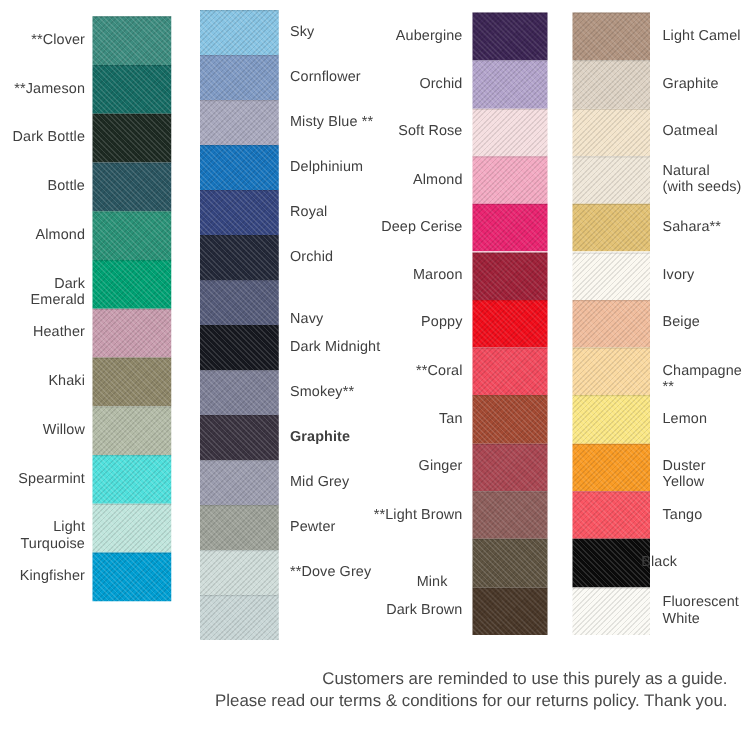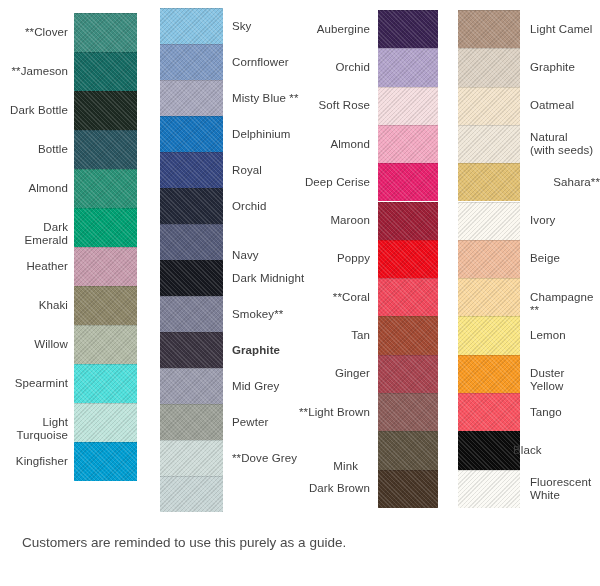--- a/index.html
+++ b/index.html
@@ -72,21 +72,21 @@
   
   #footer{
     position:absolute;
     left:22px;
     top:534px;
     width:560px;
     font-size:13.5px;
     line-height:18px;
     color:#4a4a4a;
   }
-  #footer div{white-space:nowrap;}
+  #footer div{white-space:nowrap;text-align:right;}
 </style>
 </head>
 <body>
 
 <div id="chart">
     <div class="column" style="left: 0px;">
       <div class="swatch-row" style="position: absolute; left: 74px; width: 63px; top: 13px; height: 39px;">
         <div class="swatch" style="background: rgb(61, 140, 127);"></div>
       </div>
       <div class="label right-align" style="left: 2px; width: 66px; top: 26px;">**Clover</div>
@@ -260,21 +260,21 @@
       </div>
       <div class="label left-align" style="left: 530px; width: 70px; top: 99.25px;">Oatmeal</div>
       <div class="swatch-row" style="position: absolute; left: 458px; width: 62px; top: 124.9px; height: 38.3px;">
         <div class="swatch" style="background: rgb(239, 231, 217);"></div>
       </div>
       <div class="label left-align" style="left: 530px; width: 70px; top: 131.05px;">Natural
 (with seeds)</div>
       <div class="swatch-row" style="position: absolute; left: 458px; width: 62px; top: 163.2px; height: 38.3px;">
         <div class="swatch" style="background: rgb(226, 193, 115);"></div>
       </div>
-      <div class="label left-align" style="left: 530px; width: 70px; top: 175.85px; text-align: right;">Sahara**</div>
+      <div class="label left-align" style="left: 530px; width: 70px; top: 175.85px;">Sahara**</div>
       <div class="swatch-row" style="position: absolute; left: 458px; width: 62px; top: 201.5px; height: 38.3px;">
         <div class="swatch" style="background: rgb(251, 248, 240);"></div>
       </div>
       <div class="label left-align" style="left: 530px; width: 70px; top: 214.15px;">Ivory</div>
       <div class="swatch-row" style="position: absolute; left: 458px; width: 62px; top: 239.8px; height: 38.3px;">
         <div class="swatch" style="background: rgb(240, 188, 156);"></div>
       </div>
       <div class="label left-align" style="left: 530px; width: 70px; top: 252.45px;">Beige</div>
       <div class="swatch-row" style="position: absolute; left: 458px; width: 62px; top: 278.1px; height: 38.3px;">
         <div class="swatch" style="background: rgb(250, 217, 160);"></div>
@@ -299,13 +299,14 @@
       <div class="swatch-row" style="position: absolute; left: 458px; width: 62px; top: 469.6px; height: 38.3px;">
         <div class="swatch" style="background: rgb(251, 250, 245);"></div>
       </div>
       <div class="label left-align" style="left: 530px; width: 70px; top: 475.75px;">Fluorescent
 White</div>
     </div>
   </div>
 
 <div id="footer">
   <div>Customers are reminded to use this purely as a guide.</div>
+  <div>Please read our terms &amp; conditions for our returns policy. Thank you.</div>
 </div>
 
 </body></html>

